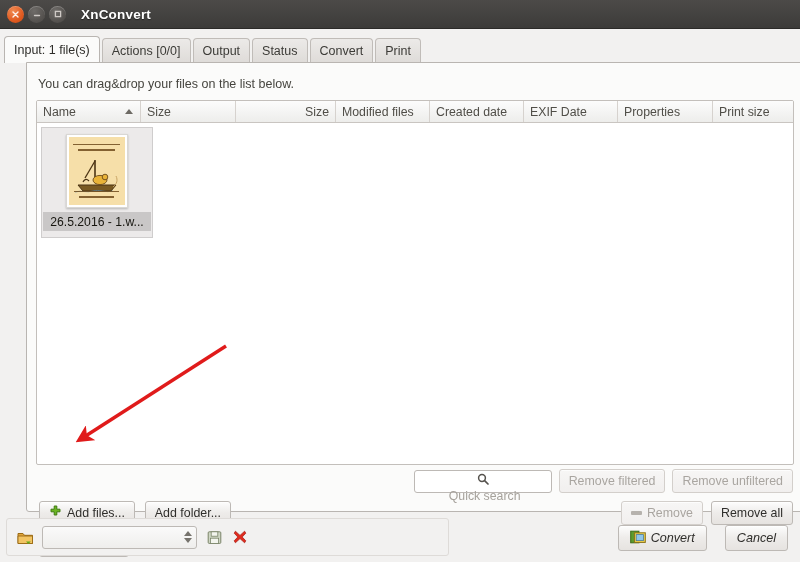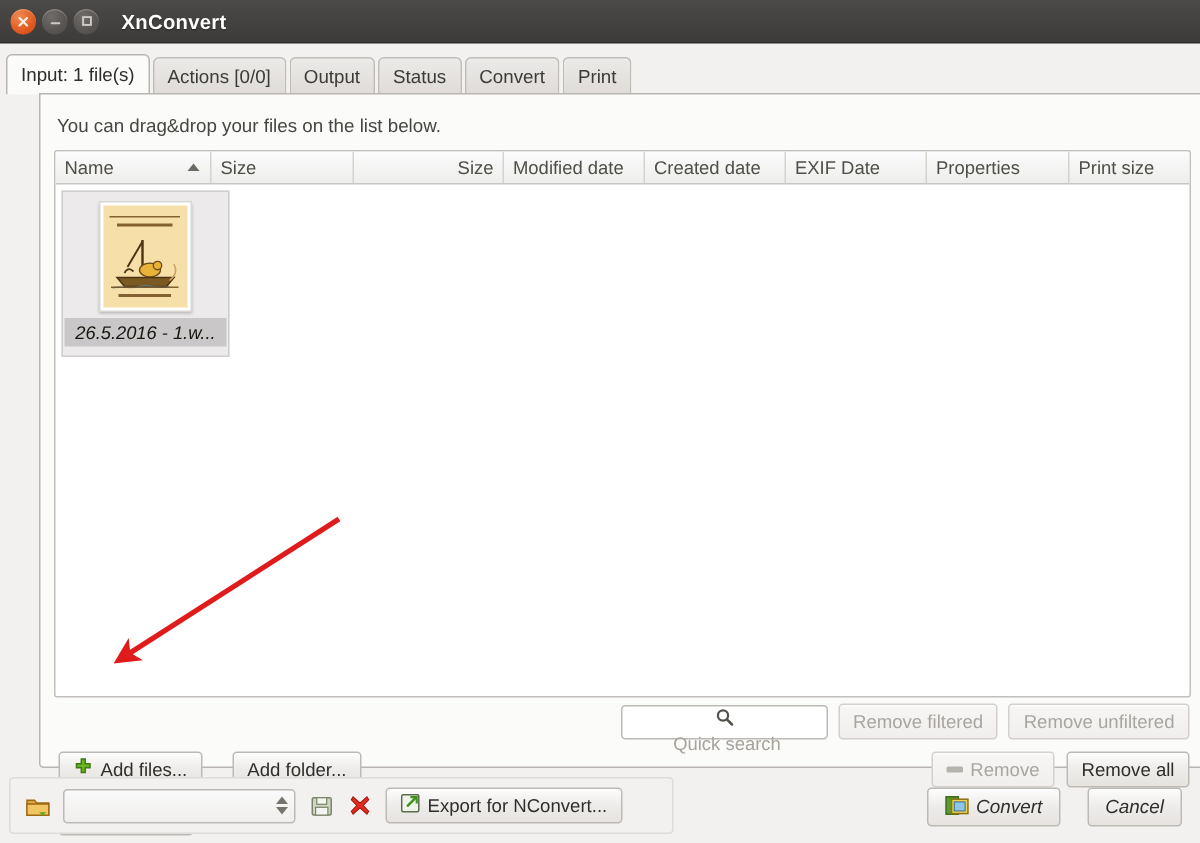--- a/index.html
+++ b/index.html
@@ -144,21 +144,21 @@
     height: 1.6px; background: #6f4b1c; opacity: .85;
   }
   .thumb svg { position: absolute; left: 0; top: 0; }
   .fname {
     margin-top: 4px;
     width: 108px; height: 19px;
     display: flex; align-items: center; justify-content: center;
     background: #c9c7c7;
     color: #16150f;
     font-size: 12.2px;
-    white-space: nowrap; overflow: hidden; font-style: italic;
+    white-space: nowrap; overflow: hidden;
   }
 
   
   .searchrow {
     position: absolute; right: 10px; top: 406px;
     display: flex; align-items: center; gap: 7px;
   }
   .searchbox {
     width: 138px; height: 23px;
     background: #ffffff;
@@ -187,21 +187,21 @@
     background: linear-gradient(to bottom, #f7f6f5 0%, #f1efee 100%);
     border-color: #d3cfcb;
   }
 
   .removerow {
     position: absolute; right: 10px; top: 438px;
     display: flex; align-items: center; gap: 8px;
   }
 
   
-  .addrow  { position: absolute; left: 12px; top: 438px; display: flex; gap: 20px; }
+  .addrow  { position: absolute; left: 12px; top: 438px; display: flex; gap: 10px; }
   .hotrow  { position: absolute; left: 12px; top: 470px; }
   .minusicon {
     width: 11px; height: 4px;
     background: #b6b2ad;
     border-radius: 1px;
   }
 
   
   .statusbar {
     position: absolute; left: 6px; top: 518px;
@@ -306,21 +306,21 @@
           <span>Name</span>
           <span class="sortarrow"></span>
         </div>
         <div class="hcell" style="width:95px">
             <span>Size</span>
           </div>
         <div class="hcell r" style="width:100px">
             <span>Size</span>
           </div>
         <div class="hcell" style="width:94px">
-            <span>Modified date</span>
+            <span>Modified files</span>
           </div>
         <div class="hcell" style="width:94px">
             <span>Created date</span>
           </div>
         <div class="hcell" style="width:94px">
             <span>EXIF Date</span>
           </div>
         <div class="hcell" style="width:95px">
             <span>Properties</span>
           </div>
@@ -427,30 +427,20 @@
         <rect x="1.2" y="1.8" width="12.6" height="11.6" rx="1" fill="#cfd6c4" stroke="#7a8468" stroke-width="1"></rect>
         <rect x="4.2" y="1.8" width="6.6" height="4.4" fill="#f3f5ee" stroke="#7a8468" stroke-width=".8"></rect>
         <rect x="3.4" y="8.2" width="8.2" height="5.2" fill="#f3f5ee" stroke="#7a8468" stroke-width=".8"></rect>
       </svg>
     </span>
     <span class="iconbtn">
       <svg width="14" height="14" viewBox="0 0 14 14">
         <path d="M2.4 1.2 L7 5.4 L11.6 1.2 L12.8 3.2 L9.2 7 L12.8 10.8 L11.6 12.8 L7 8.6 L2.4 12.8 L1.2 10.8 L4.8 7 L1.2 3.2 Z" fill="#e02b1e" stroke="#a5170e" stroke-width=".7"></path>
       </svg>
     </span>
-    <div class="btn">
-      <span>
-        <svg width="13" height="13" viewBox="0 0 13 13">
-          <rect x=".8" y=".8" width="11.4" height="11.4" rx="1" fill="#eef3ea" stroke="#5a6b4a" stroke-width="1"></rect>
-          <path d="M6.6 2.4 h4.2 v4.2" fill="none" stroke="#3f8f1f" stroke-width="1.4"></path>
-          <path d="M4.4 8.6 L10.4 2.6" stroke="#3f8f1f" stroke-width="1.6"></path>
-        </svg>
-      </span>
-      <span>Export for NConvert...</span>
-    </div>
   </div>
 
   <div class="rightactions">
     <div class="btn big">
       <span>
         <svg width="16" height="14" viewBox="0 0 16 14">
           <rect x=".7" y="1.2" width="8.2" height="11.6" fill="#5c9c2e" stroke="#3c6b18" stroke-width="1"></rect>
           <rect x="4.4" y="2.8" width="10.9" height="9.6" fill="#f0d24f" stroke="#8a7218" stroke-width="1"></rect>
           <rect x="6.2" y="4.6" width="7.2" height="6" fill="#8fc5e8" stroke="#4a7c9c" stroke-width=".8"></rect>
         </svg>

